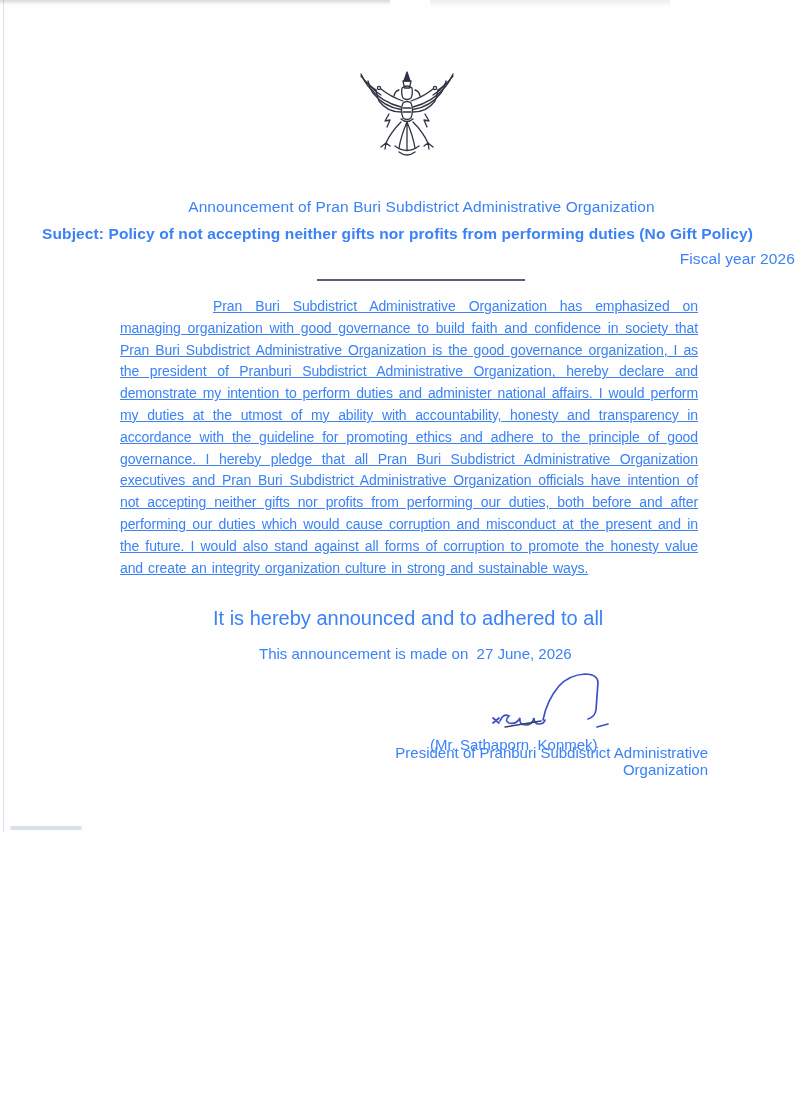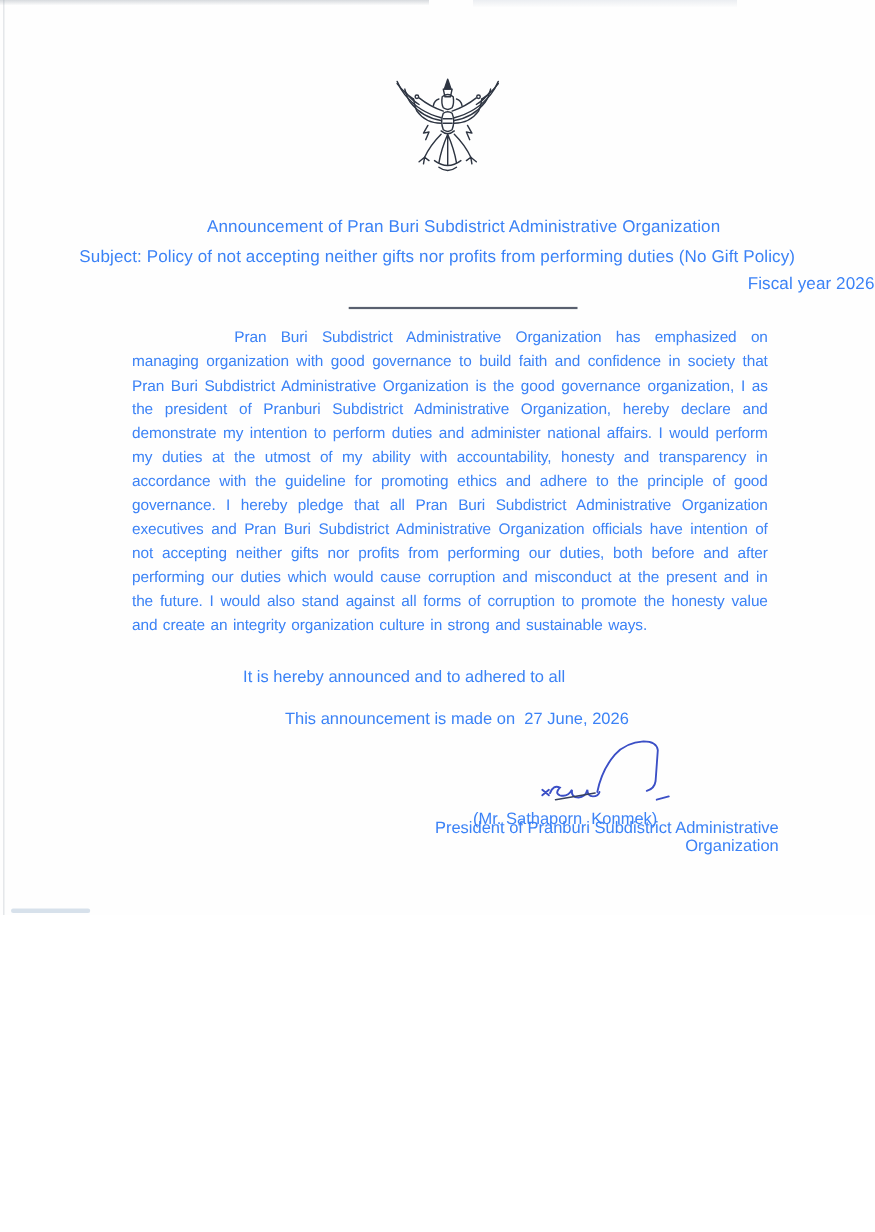--- a/index.html
+++ b/index.html
@@ -33,34 +33,34 @@
     position:absolute; left:10px; bottom:2px; width:72px; height:4px;
     border-radius:2px;
     background:rgba(168,190,212,0.45);
   }
   
   .emblem { position:absolute; top:70px; left:353px; width:108px; height:115px; }
   .emblem svg { width:100%; height:100%; }
   
   .h-line { position:absolute; text-align:center; font-size:15.5px; letter-spacing:0.1px; }
   .h-line1 { top:198px; left:48px; width:747px; }
-  .h-line2 { top:225px; left:0; width:795px; }
+  .h-line2 { top:225px; left:0; width:795px;font-weight:bold; }
   .h-line3 { top:250px; left:48px; width:747px;text-align:right; }
   .divider {
     position:absolute; top:279px; left:317px; width:208px; height:2px;
     background:#59606f;
   }
   
   .body-text {
     position:absolute; top:296px; left:120px; width:578px;
     font-size:14px; line-height:21.8px;
     text-align:justify; text-indent:93px;
-    word-spacing:1.2px; letter-spacing:-0.1px;
+    word-spacing:1.2px; letter-spacing:-0.1px;text-decoration:underline;
   }
-  .closing-line { position:absolute; top:607px; left:213px; font-size:15px;margin-left:8px; }
+  .closing-line { position:absolute; top:607px; left:213px; font-size:20px; }
   .date-line { position:absolute; top:645px; left:259px; font-size:15px; white-space:pre-wrap; }
   
   .signature { position:absolute; top:672px; left:485px; width:130px; height:65px; }
   .signature svg { width:100%; height:100%; }
   .sig-name {
     position:absolute; top:736px; left:430px; width:200px;
     text-align:left; font-size:15px; white-space:pre-wrap;
   }
   .sig-title {
     position:absolute; top:744px; left:308px; width:400px;

